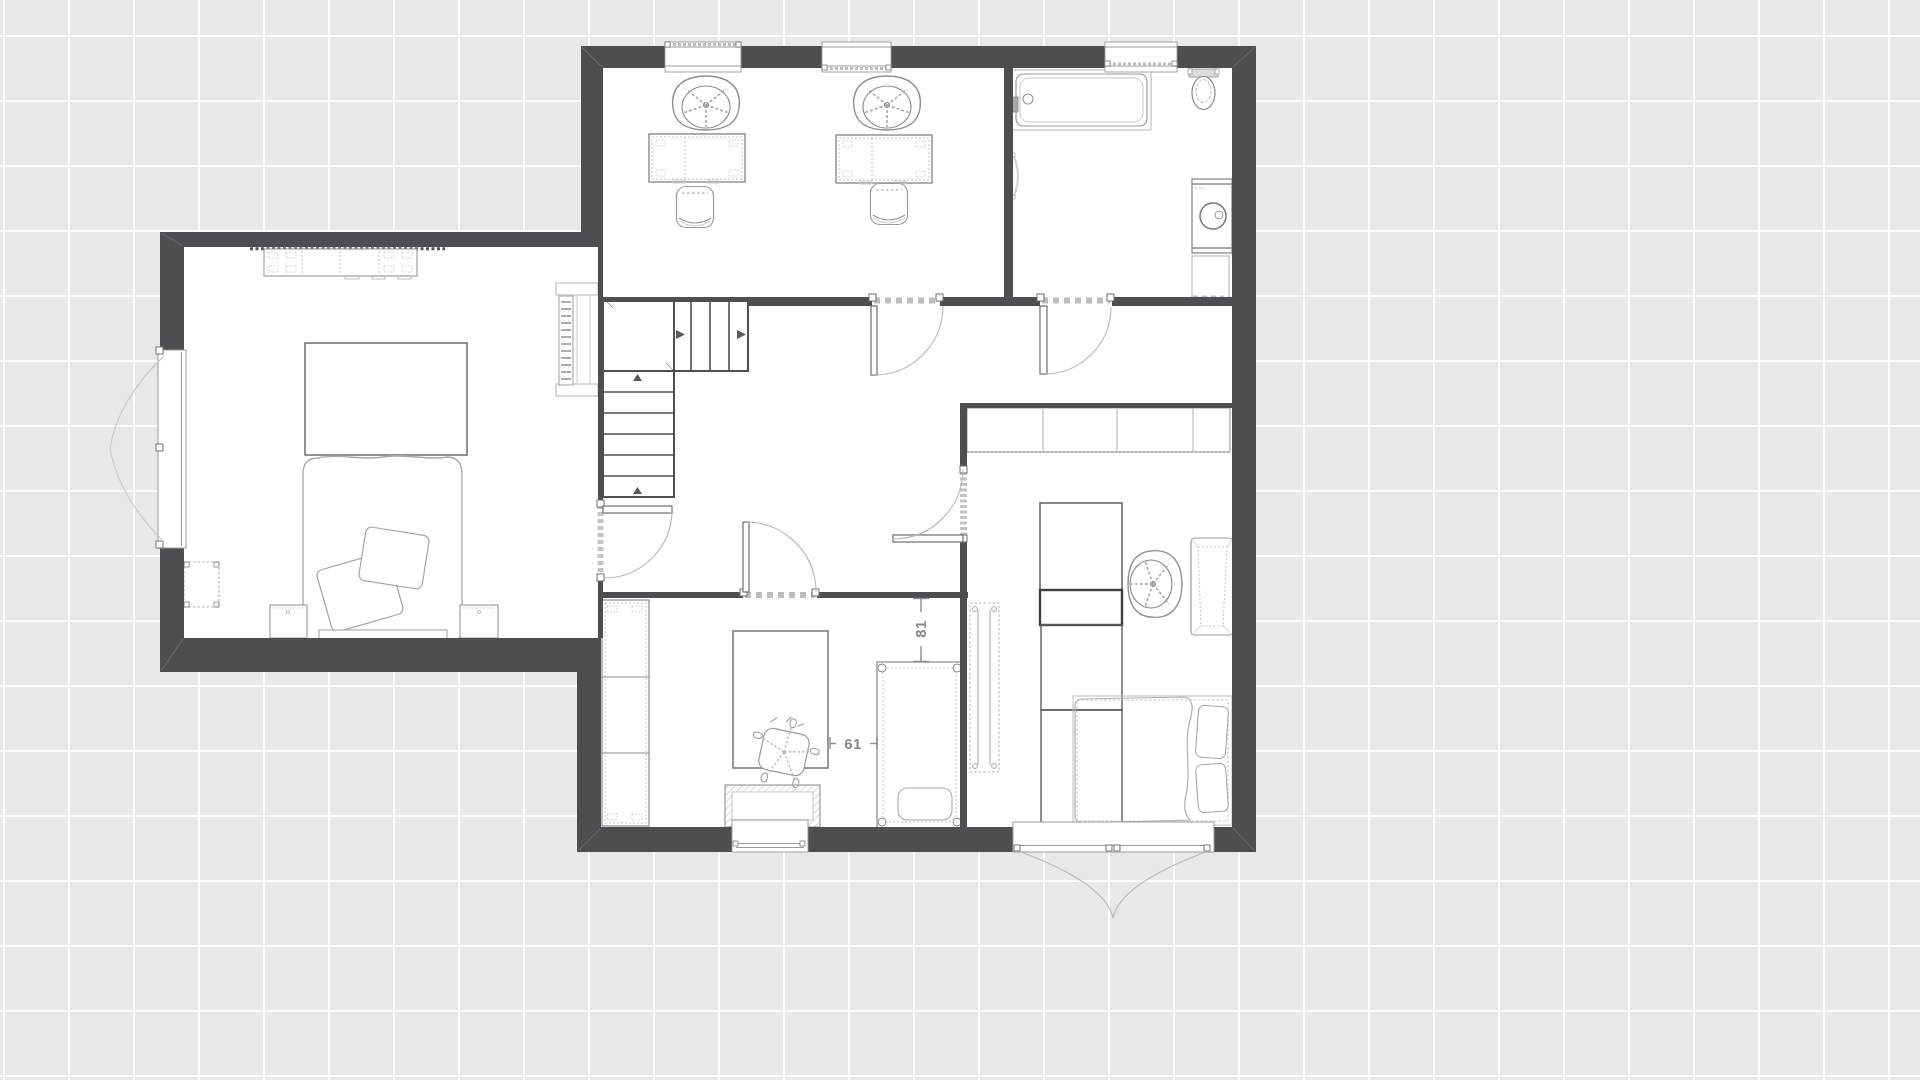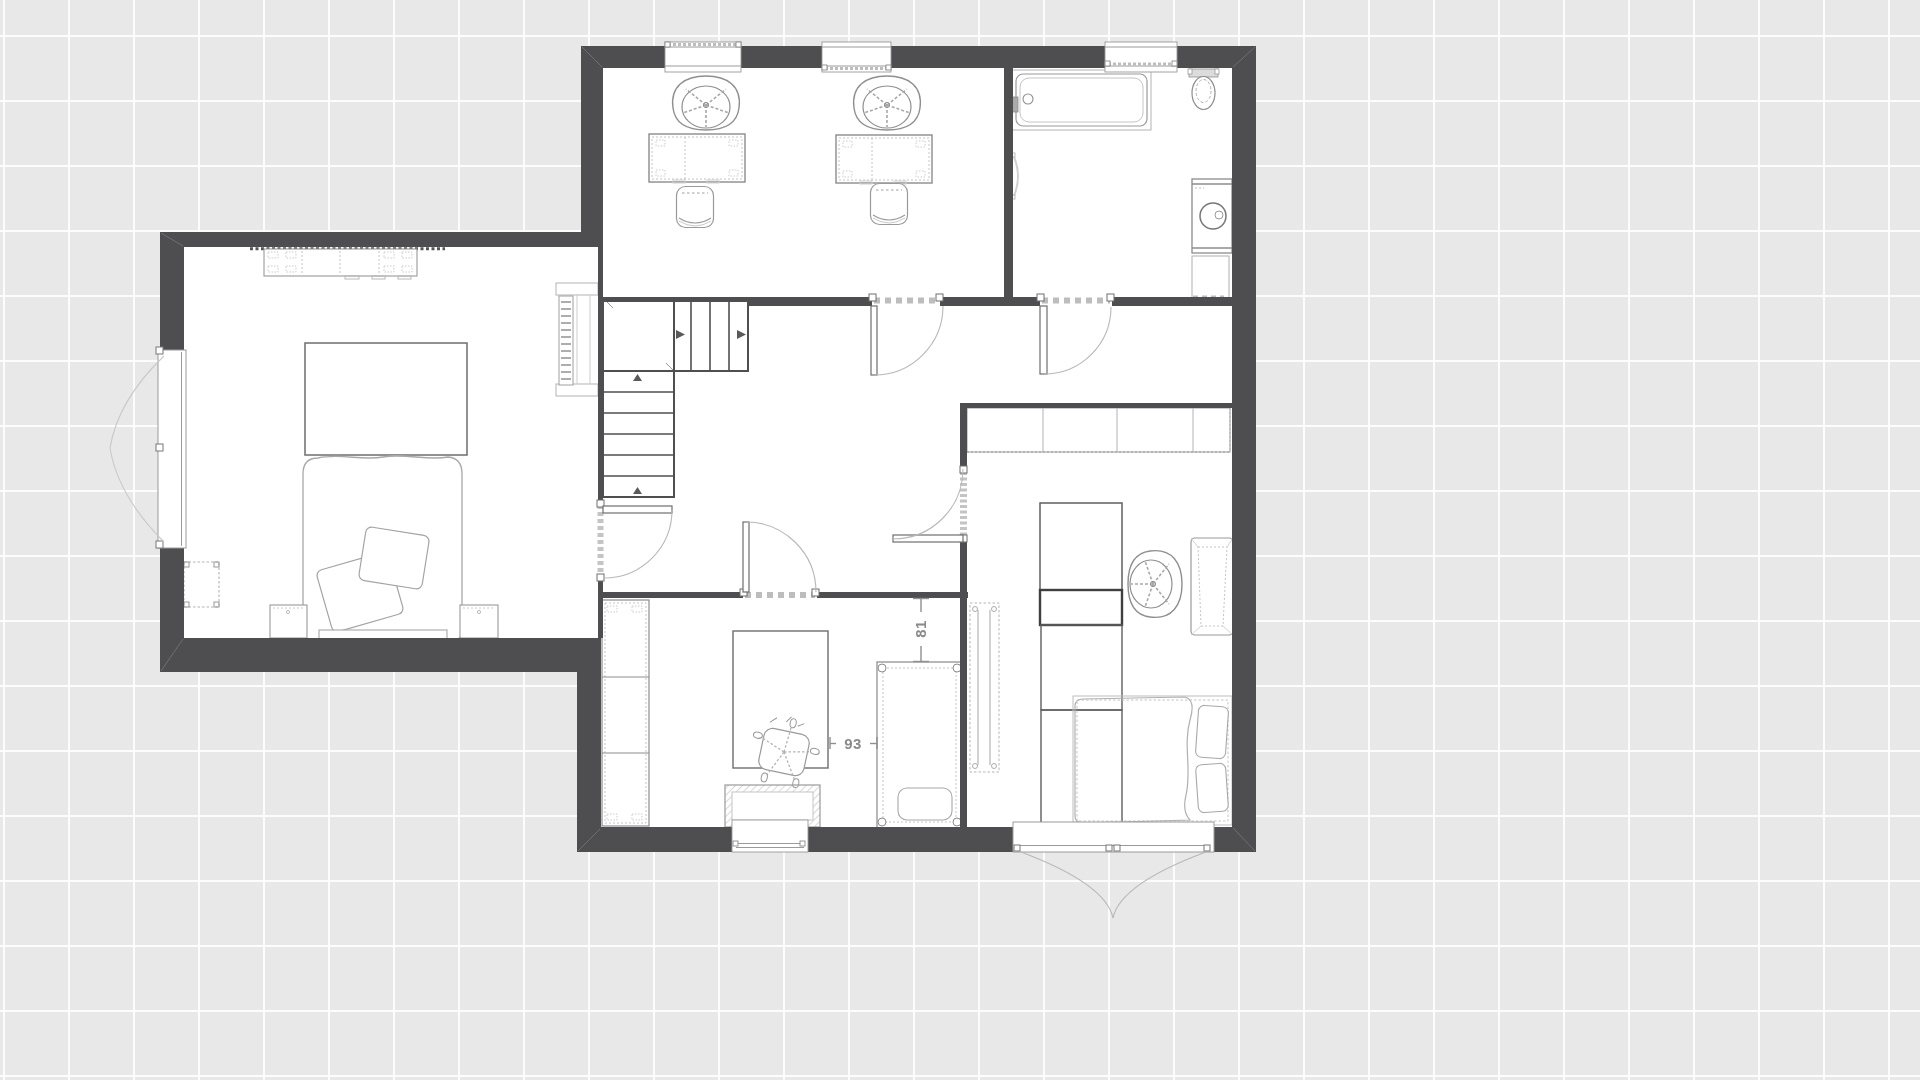--- a/index.html
+++ b/index.html
@@ -438,13 +438,13 @@
     <line x1="921" y1="645" x2="921" y2="662"></line>
     <line x1="913" y1="661.5" x2="929" y2="661.5"></line>
     <line x1="830" y1="737" x2="830" y2="749"></line>
     <line x1="830" y1="743.5" x2="844" y2="743.5"></line>
     <line x1="866" y1="743.5" x2="877" y2="743.5"></line>
     <line x1="877" y1="737" x2="877" y2="749"></line>
   </g>
 </svg>
 
 <div class="dim-label" id="dim-81">81</div>
-<div class="dim-label" id="dim-61">93</div>
+<div class="dim-label" id="dim-61">61</div>
 
 </body></html>

